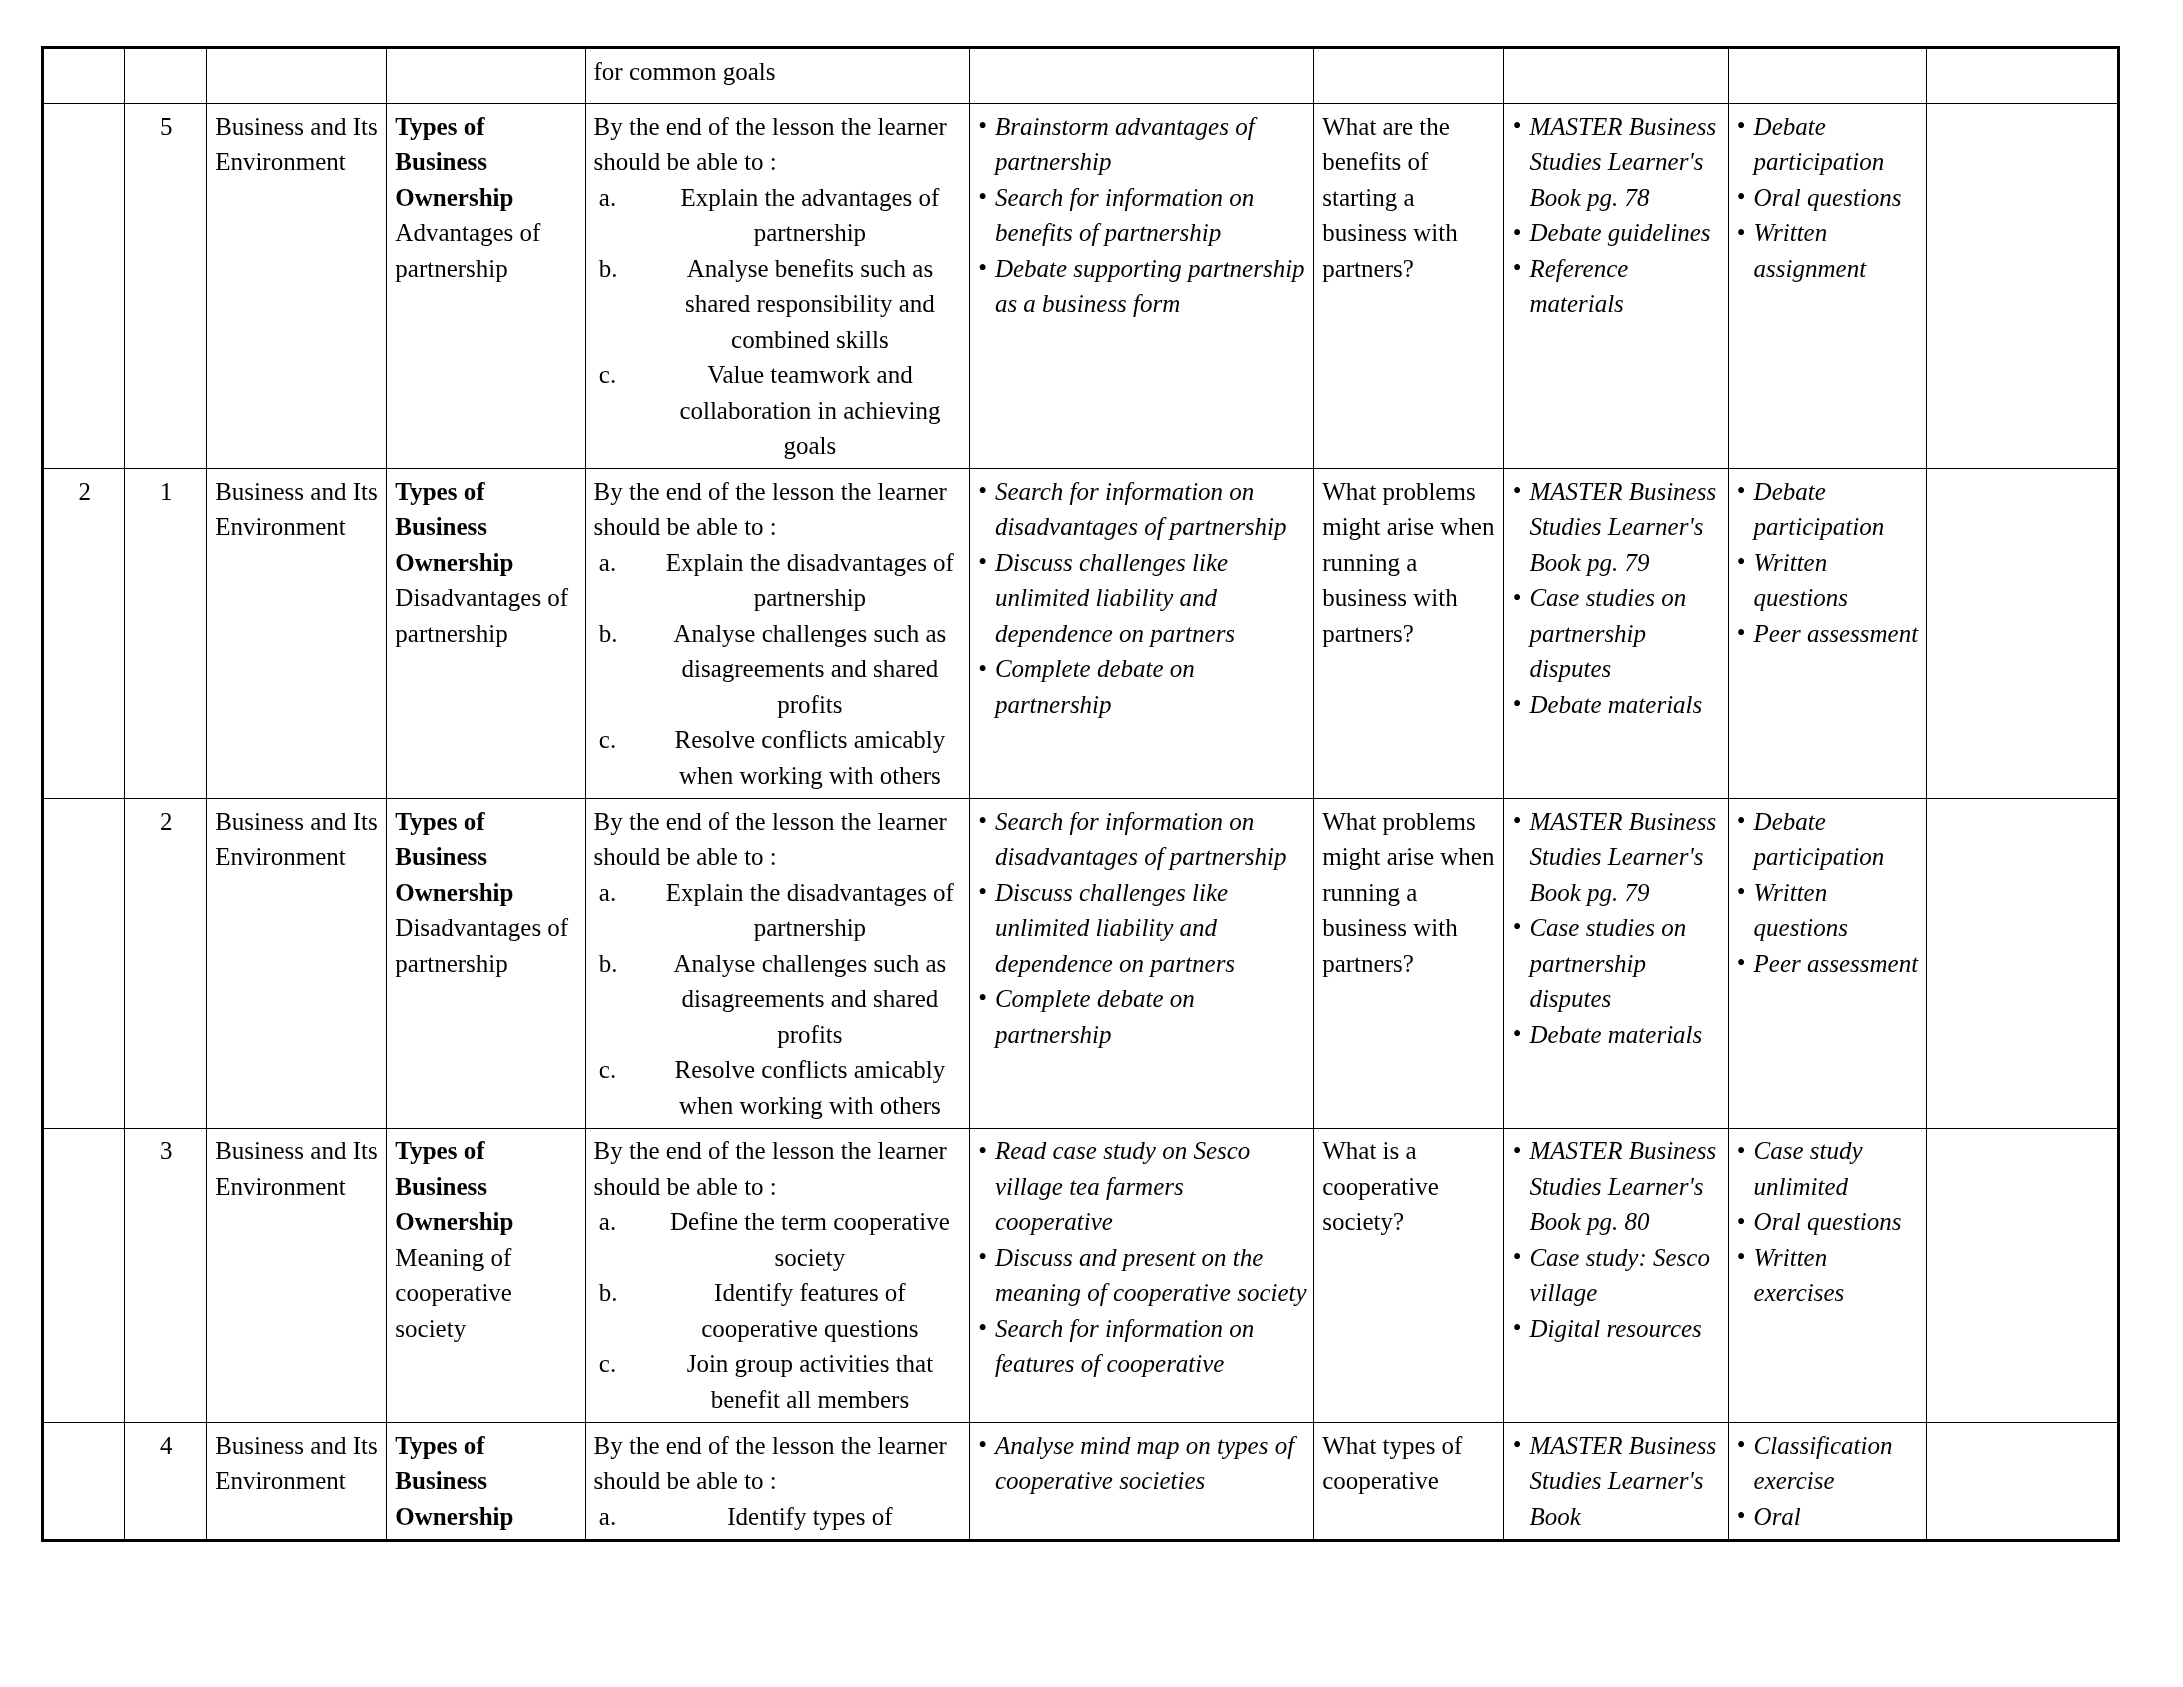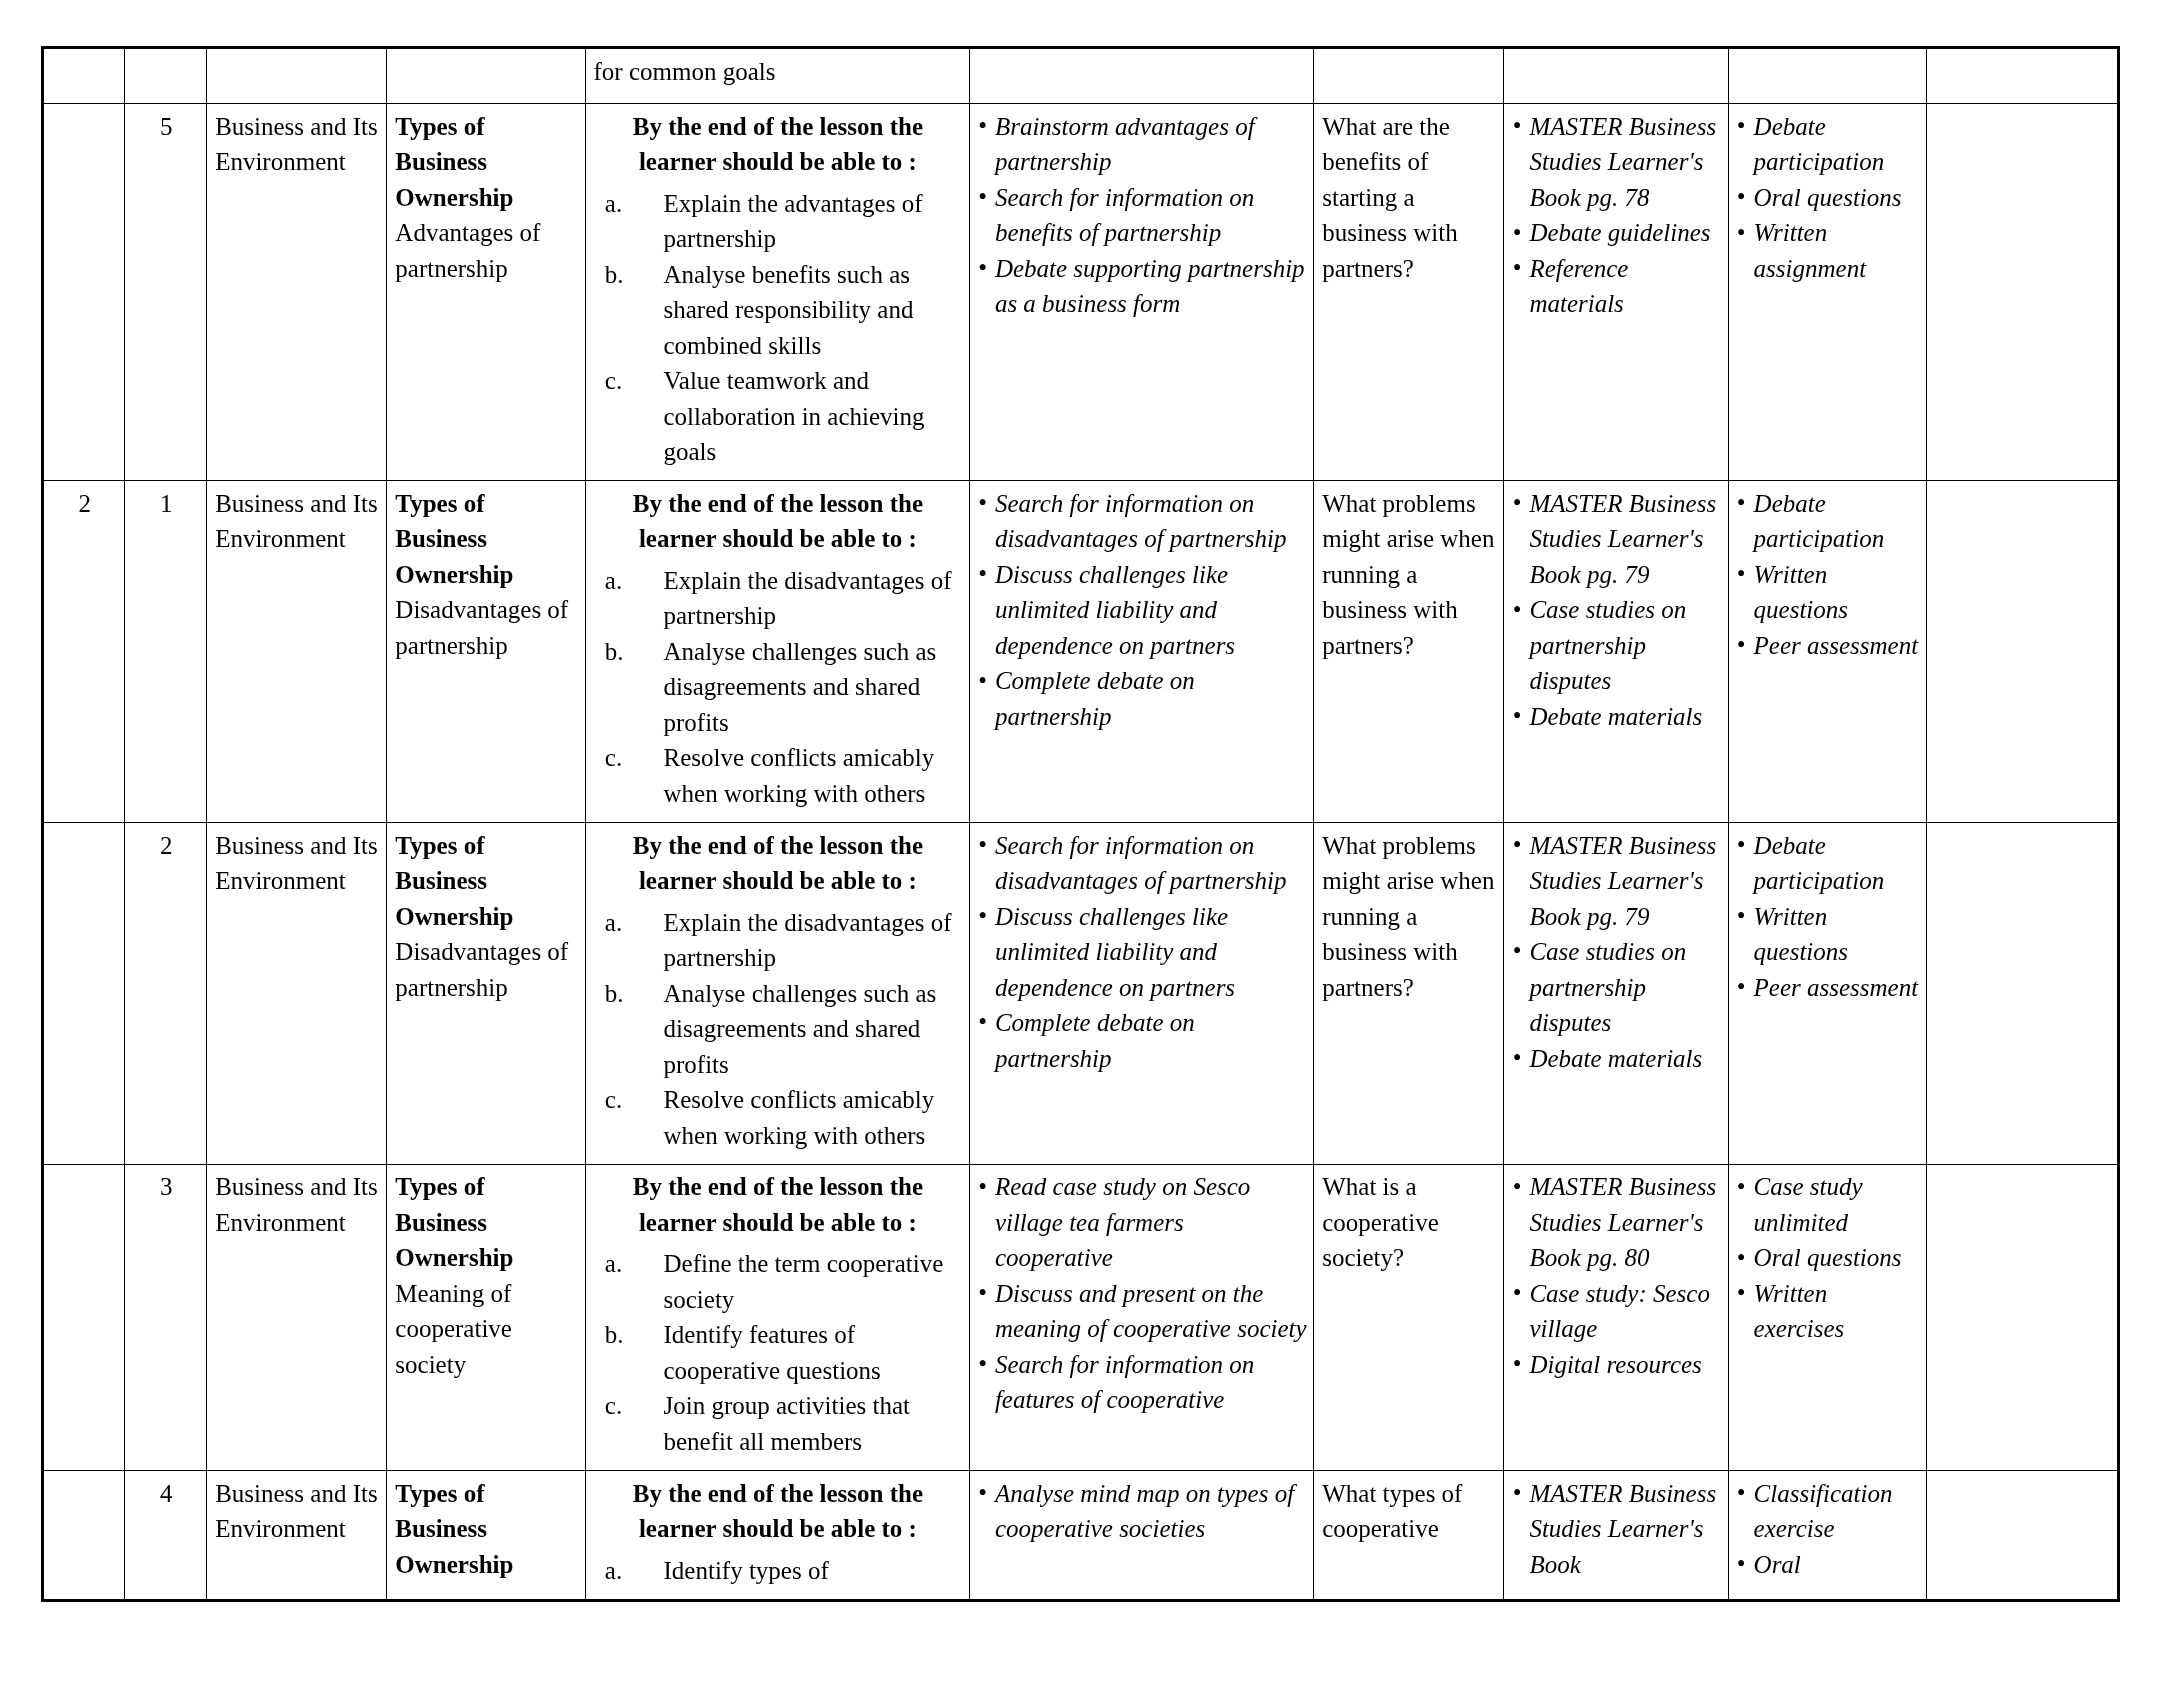--- a/index.html
+++ b/index.html
@@ -53,26 +53,27 @@
   col.c-res     { width: 112px; }
   col.c-assess  { width: 99px; }
   col.c-refl    { width: 96px; }
 
   .ctr { text-align: center; padding-left: 4px; padding-right: 4px; }
   .b   { font-weight: bold; }
 
   .sub-title { font-weight: bold; }
   .sub-detail { font-weight: normal; }
 
-  .outcome-lead { font-weight: bold; display: block; text-align: center; }
+  .outcome-lead { font-weight: normal; display: block; }
   ol.abc {
-    margin: 6px;
+    margin: 0;
     padding: 0 0 0 0;
     list-style: none;
     counter-reset: abc;
+    text-align: center;
   }
   ol.abc > li {
     counter-increment: abc;
     position: relative;
     padding-left: 64px;
     margin: 0;
   }
   ol.abc > li::before {
     content: counter(abc, lower-alpha) ".";
     position: absolute;

